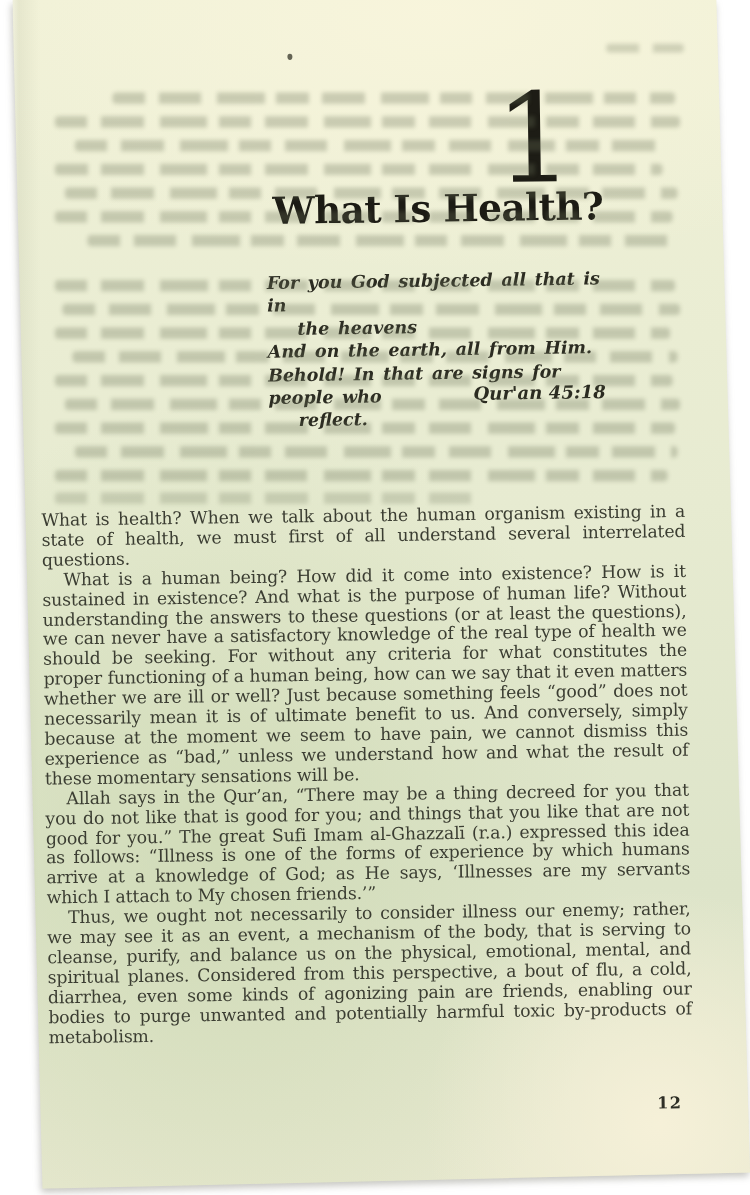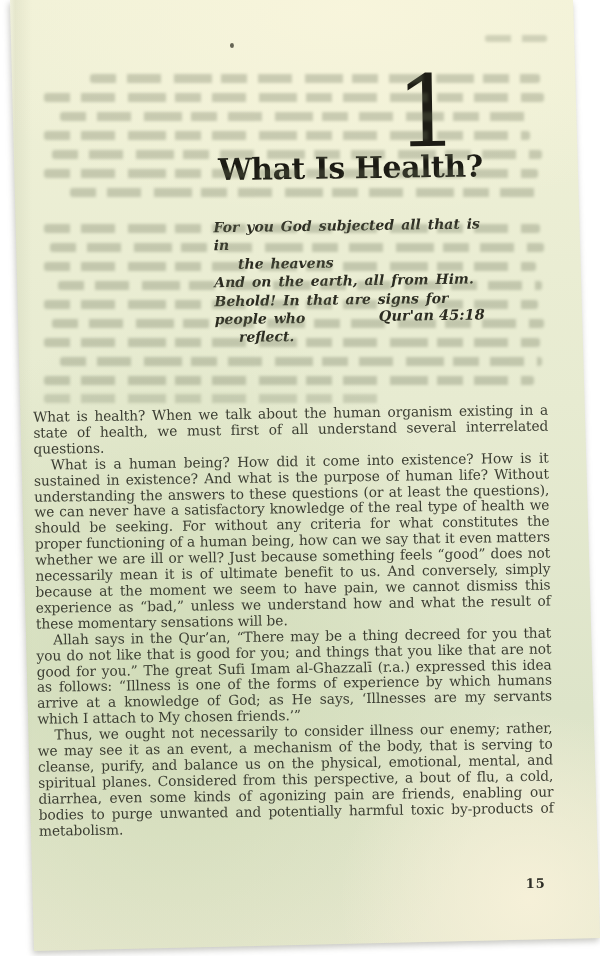--- a/index.html
+++ b/index.html
@@ -139,18 +139,18 @@
 
         <div class="citation">Qur'an 45:18</div>
 
         <div class="body-text">
           <p>What is health? When we talk about the human organism existing in a state of health, we must first of all understand several interrelated questions.</p>
           <p class="indent">What is a human being? How did it come into existence? How is it sustained in existence? And what is the purpose of human life? Without understanding the answers to these questions (or at least the questions), we can never have a satisfactory knowledge of the real type of health we should be seeking. For without any criteria for what constitutes the proper functioning of a human being, how can we say that it even matters whether we are ill or well? Just because something feels “good” does not necessarily mean it is of ultimate benefit to us. And conversely, simply because at the moment we seem to have pain, we cannot dismiss this experience as “bad,” unless we understand how and what the result of these momentary sensations will be.</p>
           <p class="indent">Allah says in the Qur’an, “There may be a thing decreed for you that you do not like that is good for you; and things that you like that are not good for you.” The great Sufi Imam al-Ghazzalī (r.a.) expressed this idea as follows: “Illness is one of the forms of experience by which humans arrive at a knowledge of God; as He says, ‘Illnesses are my servants which I attach to My chosen friends.’”</p>
           <p class="indent">Thus, we ought not necessarily to consider illness our enemy; rather, we may see it as an event, a mechanism of the body, that is serving to cleanse, purify, and balance us on the physical, emotional, mental, and spiritual planes. Considered from this perspective, a bout of flu, a cold, diarrhea, even some kinds of agonizing pain are friends, enabling our bodies to purge unwanted and potentially harmful toxic by-products of metabolism.</p>
         </div>
 
-        <div class="folio">15</div>
+        <div class="folio">12</div>
       </div>
 
     </div>
   </div>
 </div>
 
 </body></html>

